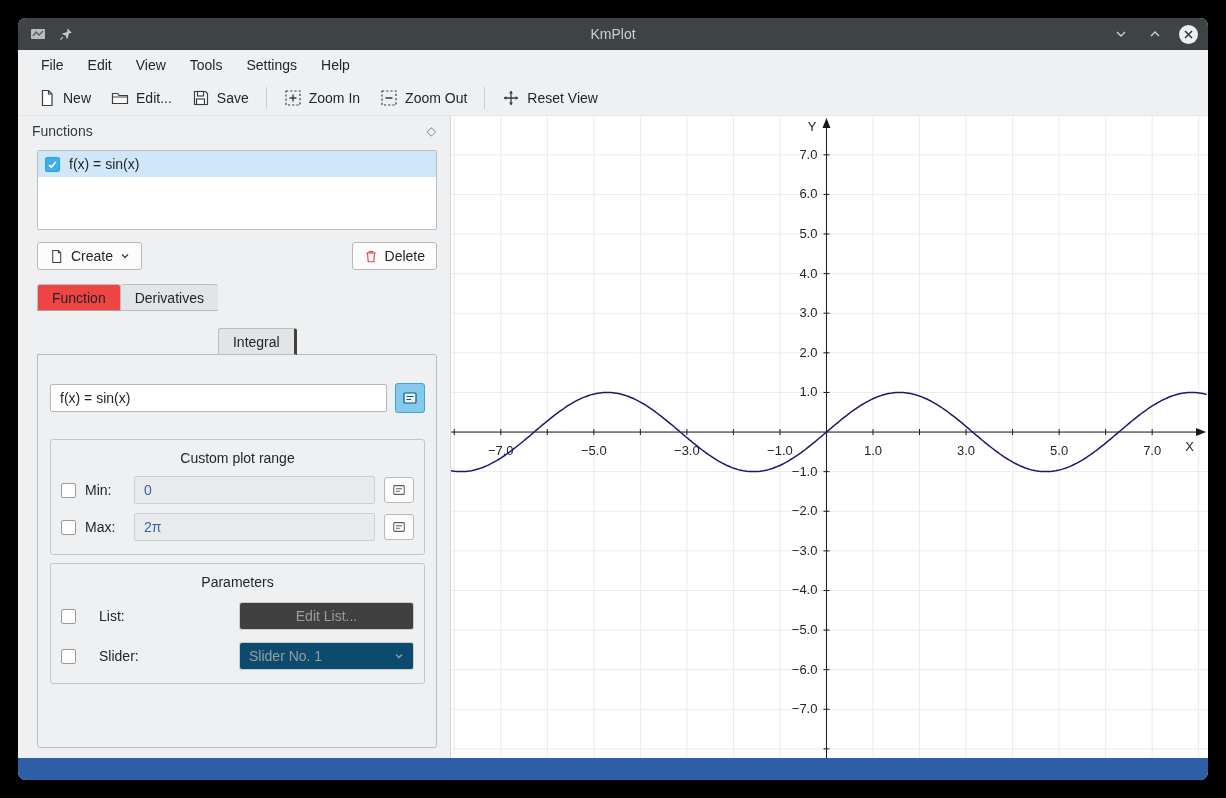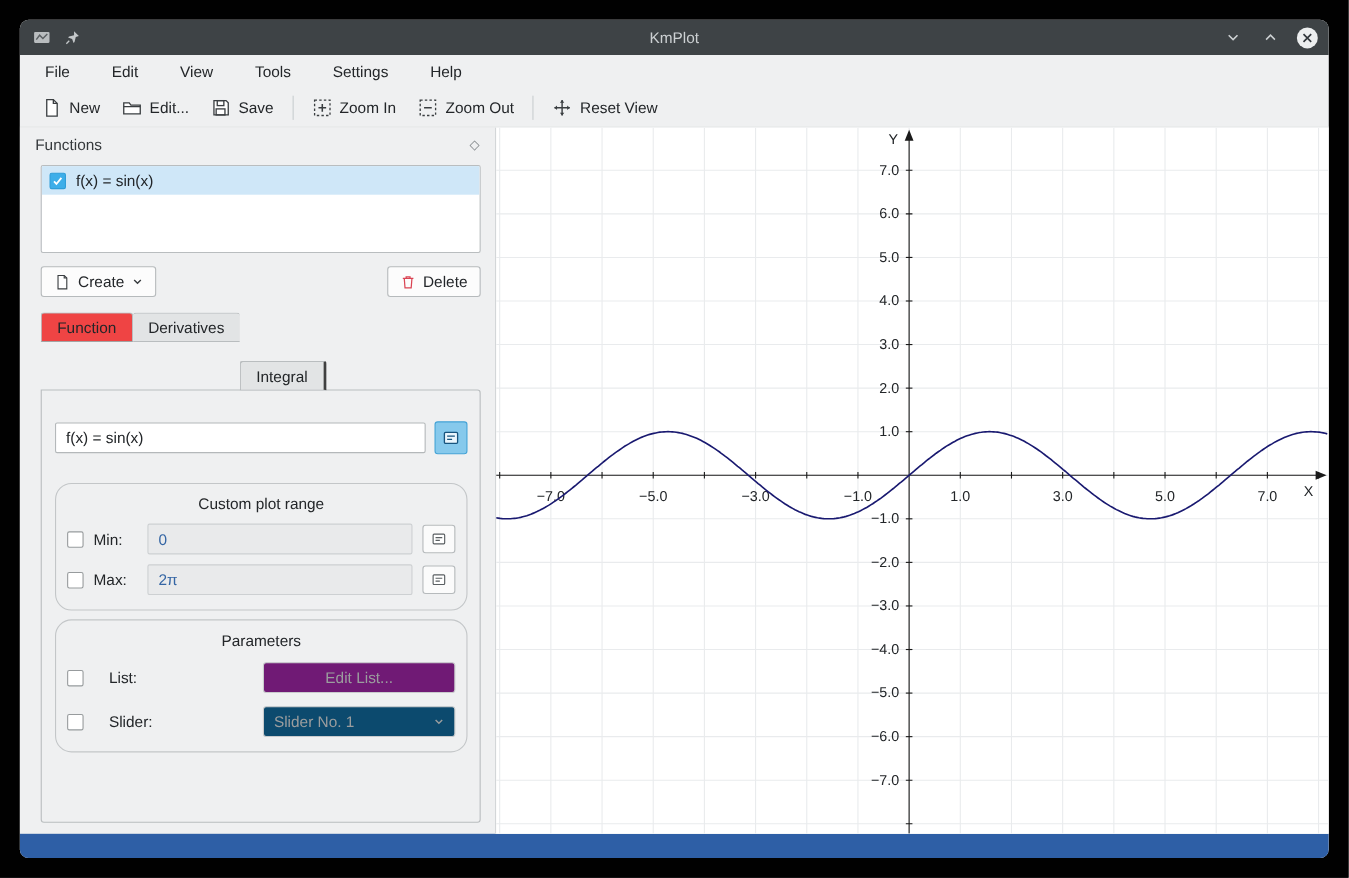--- a/index.html
+++ b/index.html
@@ -16,21 +16,21 @@
               padding:0 10px; position:relative; flex:0 0 auto; }
   .tb-left { display:flex; align-items:center; gap:8px; }
   .tb-title { position:absolute; left:0; right:0; text-align:center; color:#ccd0d2;
               font-size:14px; pointer-events:none; }
   .tb-right { margin-left:auto; display:flex; align-items:center; gap:14px; z-index:2; }
   .tb-btn { width:20px; height:20px; display:flex; align-items:center; justify-content:center; cursor:default; }
   .close-circle { width:19px; height:19px; background:#eceeef; border-radius:50%;
                   display:flex; align-items:center; justify-content:center; }
 
   
-  .menubar { height:30px; display:flex; align-items:center; padding:0 12px; gap:16px; flex:0 0 auto; }
+  .menubar { height:30px; display:flex; align-items:center; padding:0 12px; gap:2px; flex:0 0 auto; }
   .menu-item { padding:4px 11px; font-size:14px; color:#232629; border-radius:3px; }
 
   
   .toolbar { height:36px; display:flex; align-items:center; padding:0 10px; flex:0 0 auto;
              border-bottom:1px solid #e3e5e6; }
   .tool-btn { display:flex; align-items:center; gap:7px; padding:5px 10px; font-size:14px;
               color:#232629; border-radius:3px; }
   .tool-sep { width:1px; height:22px; background:#c9cdd0; margin:0 7px; }
 
   
@@ -48,42 +48,42 @@
   .fn-row.selected { background:#cfe7f8; }
 
   .cb { width:15px; height:15px; border:1px solid #979b9d; border-radius:2px; background:#fff;
         display:inline-flex; align-items:center; justify-content:center; flex:0 0 auto; }
   .cb.checked { background:#3daee9; border-color:#2f9dd8; }
 
   .btn-row { display:flex; justify-content:space-between; margin:12px 13px 0 19px; }
   .btn { height:28px; display:inline-flex; align-items:center; gap:7px; padding:0 11px;
          background:#fcfcfc; border:1px solid #b6babc; border-radius:3px;
          font-size:14px; color:#232629; }
-  .btn.disabled { background:#701a75; border-color:#c9cbcd; color:#9b9d9e; }
+  .btn.disabled { background:#404040; border-color:#c9cbcd; color:#9b9d9e; }
 
   .tabs { display:flex; margin:14px 0 0 19px; position:relative; z-index:2; }
   .tab { height:27px; padding:0 14px; display:flex; align-items:center; font-size:14px;
          color:#232629; background:#e2e4e5; border:1px solid #b9bdbf; border-right:none;
          margin-bottom:-1px; border-radius:3px 3px 0 0; }
   .tab:last-child { border-right:3px solid #404040;margin-top:44px; }
   .tab.active { background:#ef4444; border-bottom:1px solid #a3a3a3; border-right:1px solid #b9bdbf; }
   .tab.active + .tab { border-left:none; }
 
   .tab-frame { margin:0 13px 10px 19px; border:1px solid #b9bdbf; border-radius:0 3px 3px 3px;
                flex:1 1 auto; padding:28px 11px 12px 12px; background:#eff0f1; }
 
   .eq-row { display:flex; gap:8px; margin-bottom:26px; align-items:center; }
   .text-input { height:28px; border:1px solid #b4b8ba; border-radius:2px; padding:0 9px;
                 font-family:"Liberation Sans","DejaVu Sans",sans-serif;
                 font-size:14px; color:#232629; background:#fff; outline:none; }
   .eq-input { flex:1; }
   .eq-btn { width:30px; height:30px; background:#86c9ec; border:1px solid #44a3d6; border-radius:3px;
             display:flex; align-items:center; justify-content:center; flex:0 0 auto; }
 
-  .group { border:1px solid #c3c6c8; border-radius:15px; margin-bottom:8px; padding:8px 10px 13px; }
+  .group { border:1px solid #c3c6c8; border-radius:3px; margin-bottom:8px; padding:8px 10px 13px; }
   .group-title { text-align:center; font-size:14px; color:#232629; margin:2px 0 10px; }
 
   .range-row { display:flex; align-items:center; gap:9px; margin-top:9px; }
   .range-row .lbl { width:40px; font-size:14px; color:#232629; }
   .range-input { flex:1; background:#e9eaeb; border-color:#cdd0d2; color:#3465a4; }
   .mini-btn { width:30px; height:26px; background:#fbfbfb; border:1px solid #b6babc; border-radius:3px;
               display:flex; align-items:center; justify-content:center; flex:0 0 auto; }
 
   .param-row { display:flex; align-items:center; gap:23px; margin-top:12px; }
   .param-row .lbl { font-size:14px; color:#232629; }

